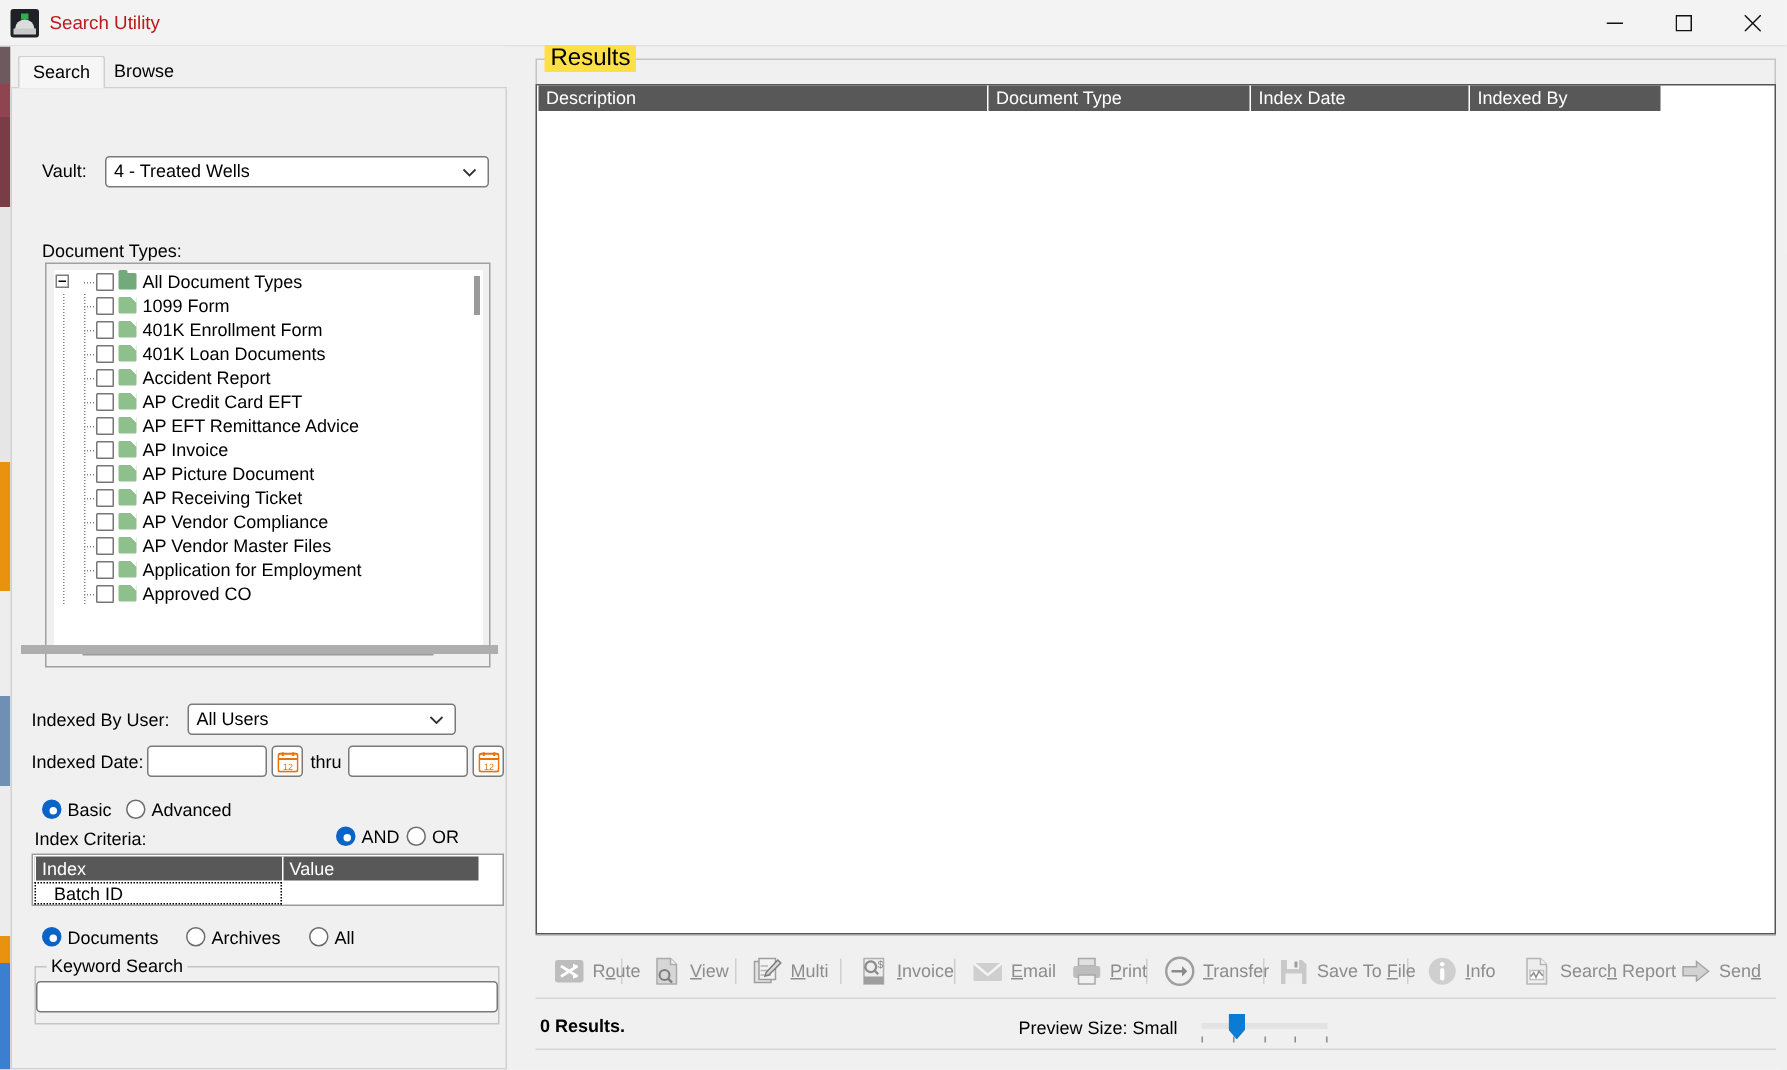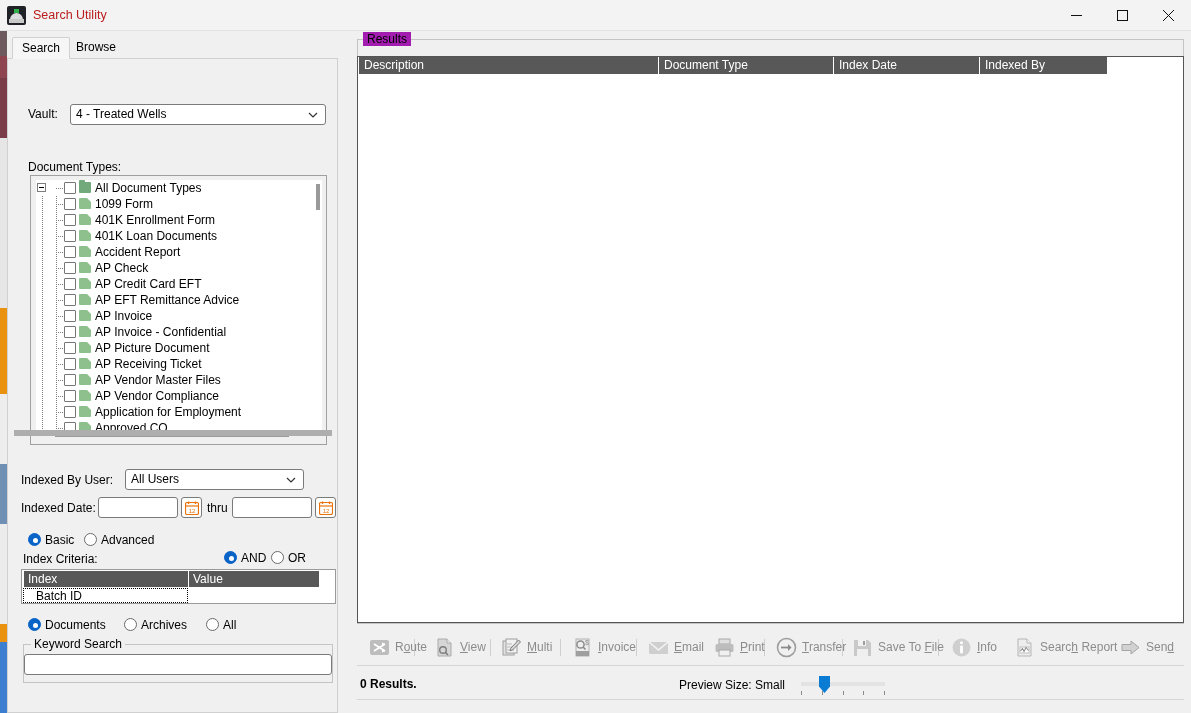--- a/index.html
+++ b/index.html
@@ -265,22 +265,22 @@
     position: absolute; left: 16px; top: 595px; width: 308px; height: 21px;
   }
 
   
   .results-group {
     position: absolute; left: 357px; top: 39px; width: 827px; height: 585px;
     border: 1px solid #c4c4c4;
   }
   .results-title {
     position: absolute; left: 363px; top: 39px;
-    background: #a21caf; padding: 0 4px;
-    font-size: 12px; transform: translateY(-50%);
+    background: #fde047; padding: 0 4px;
+    font-size: 16px; transform: translateY(-50%);
   }
   .results-list {
     position: absolute; left: 357px; top: 56px; width: 827px; height: 567px;
     background: #fff; border: 1px solid #555;
   }
   .rl-head {
     position: absolute; left: 0; top: 0; width: 749px; height: 17px;
     background: #585858;
   }
   .rh {
@@ -401,29 +401,27 @@
 
       <span class="lbl doctypes-label">Document Types:</span>
 
       <div class="tree-box">
         <div class="tree-inner" id="tree-inner">
             <div class="tree-row"><span class="ind"><span class="expander"></span></span><span class="ind"><span class="elbow"></span></span><span class="cb"></span><span class="ficon folder"></span><span>All Document Types</span></div>
             <div class="tree-row"><span class="ind"><span class="dotline"></span></span><span class="ind"><span class="dotline"></span><span class="elbow"></span></span><span class="cb"></span><span class="ficon doc"></span><span>1099 Form</span></div>
             <div class="tree-row"><span class="ind"><span class="dotline"></span></span><span class="ind"><span class="dotline"></span><span class="elbow"></span></span><span class="cb"></span><span class="ficon doc"></span><span>401K Enrollment Form</span></div>
             <div class="tree-row"><span class="ind"><span class="dotline"></span></span><span class="ind"><span class="dotline"></span><span class="elbow"></span></span><span class="cb"></span><span class="ficon doc"></span><span>401K Loan Documents</span></div>
             <div class="tree-row"><span class="ind"><span class="dotline"></span></span><span class="ind"><span class="dotline"></span><span class="elbow"></span></span><span class="cb"></span><span class="ficon doc"></span><span>Accident Report</span></div>
-            <div class="tree-row"><span class="ind"><span class="dotline"></span></span><span class="ind"><span class="dotline"></span><span class="elbow"></span></span><span class="cb"></span><span class="ficon doc"></span><span>AP Check</span></div>
             <div class="tree-row"><span class="ind"><span class="dotline"></span></span><span class="ind"><span class="dotline"></span><span class="elbow"></span></span><span class="cb"></span><span class="ficon doc"></span><span>AP Credit Card EFT</span></div>
             <div class="tree-row"><span class="ind"><span class="dotline"></span></span><span class="ind"><span class="dotline"></span><span class="elbow"></span></span><span class="cb"></span><span class="ficon doc"></span><span>AP EFT Remittance Advice</span></div>
             <div class="tree-row"><span class="ind"><span class="dotline"></span></span><span class="ind"><span class="dotline"></span><span class="elbow"></span></span><span class="cb"></span><span class="ficon doc"></span><span>AP Invoice</span></div>
-            <div class="tree-row"><span class="ind"><span class="dotline"></span></span><span class="ind"><span class="dotline"></span><span class="elbow"></span></span><span class="cb"></span><span class="ficon doc"></span><span>AP Invoice - Confidential</span></div>
             <div class="tree-row"><span class="ind"><span class="dotline"></span></span><span class="ind"><span class="dotline"></span><span class="elbow"></span></span><span class="cb"></span><span class="ficon doc"></span><span>AP Picture Document</span></div>
             <div class="tree-row"><span class="ind"><span class="dotline"></span></span><span class="ind"><span class="dotline"></span><span class="elbow"></span></span><span class="cb"></span><span class="ficon doc"></span><span>AP Receiving Ticket</span></div>
+            <div class="tree-row"><span class="ind"><span class="dotline"></span></span><span class="ind"><span class="dotline"></span><span class="elbow"></span></span><span class="cb"></span><span class="ficon doc"></span><span>AP Vendor Compliance</span></div>
             <div class="tree-row"><span class="ind"><span class="dotline"></span></span><span class="ind"><span class="dotline"></span><span class="elbow"></span></span><span class="cb"></span><span class="ficon doc"></span><span>AP Vendor Master Files</span></div>
-            <div class="tree-row"><span class="ind"><span class="dotline"></span></span><span class="ind"><span class="dotline"></span><span class="elbow"></span></span><span class="cb"></span><span class="ficon doc"></span><span>AP Vendor Compliance</span></div>
             <div class="tree-row"><span class="ind"><span class="dotline"></span></span><span class="ind"><span class="dotline"></span><span class="elbow"></span></span><span class="cb"></span><span class="ficon doc"></span><span>Application for Employment</span></div>
             <div class="tree-row"><span class="ind"><span class="dotline"></span></span><span class="ind"><span class="dotline"></span><span class="elbow"></span></span><span class="cb"></span><span class="ficon doc"></span><span>Approved CO</span></div>
           </div>
         <div class="tree-vscroll">
           <div class="thumb"></div>
         </div>
         <div class="tree-hscroll">
           <div class="thumb"></div>
         </div>
       </div>

